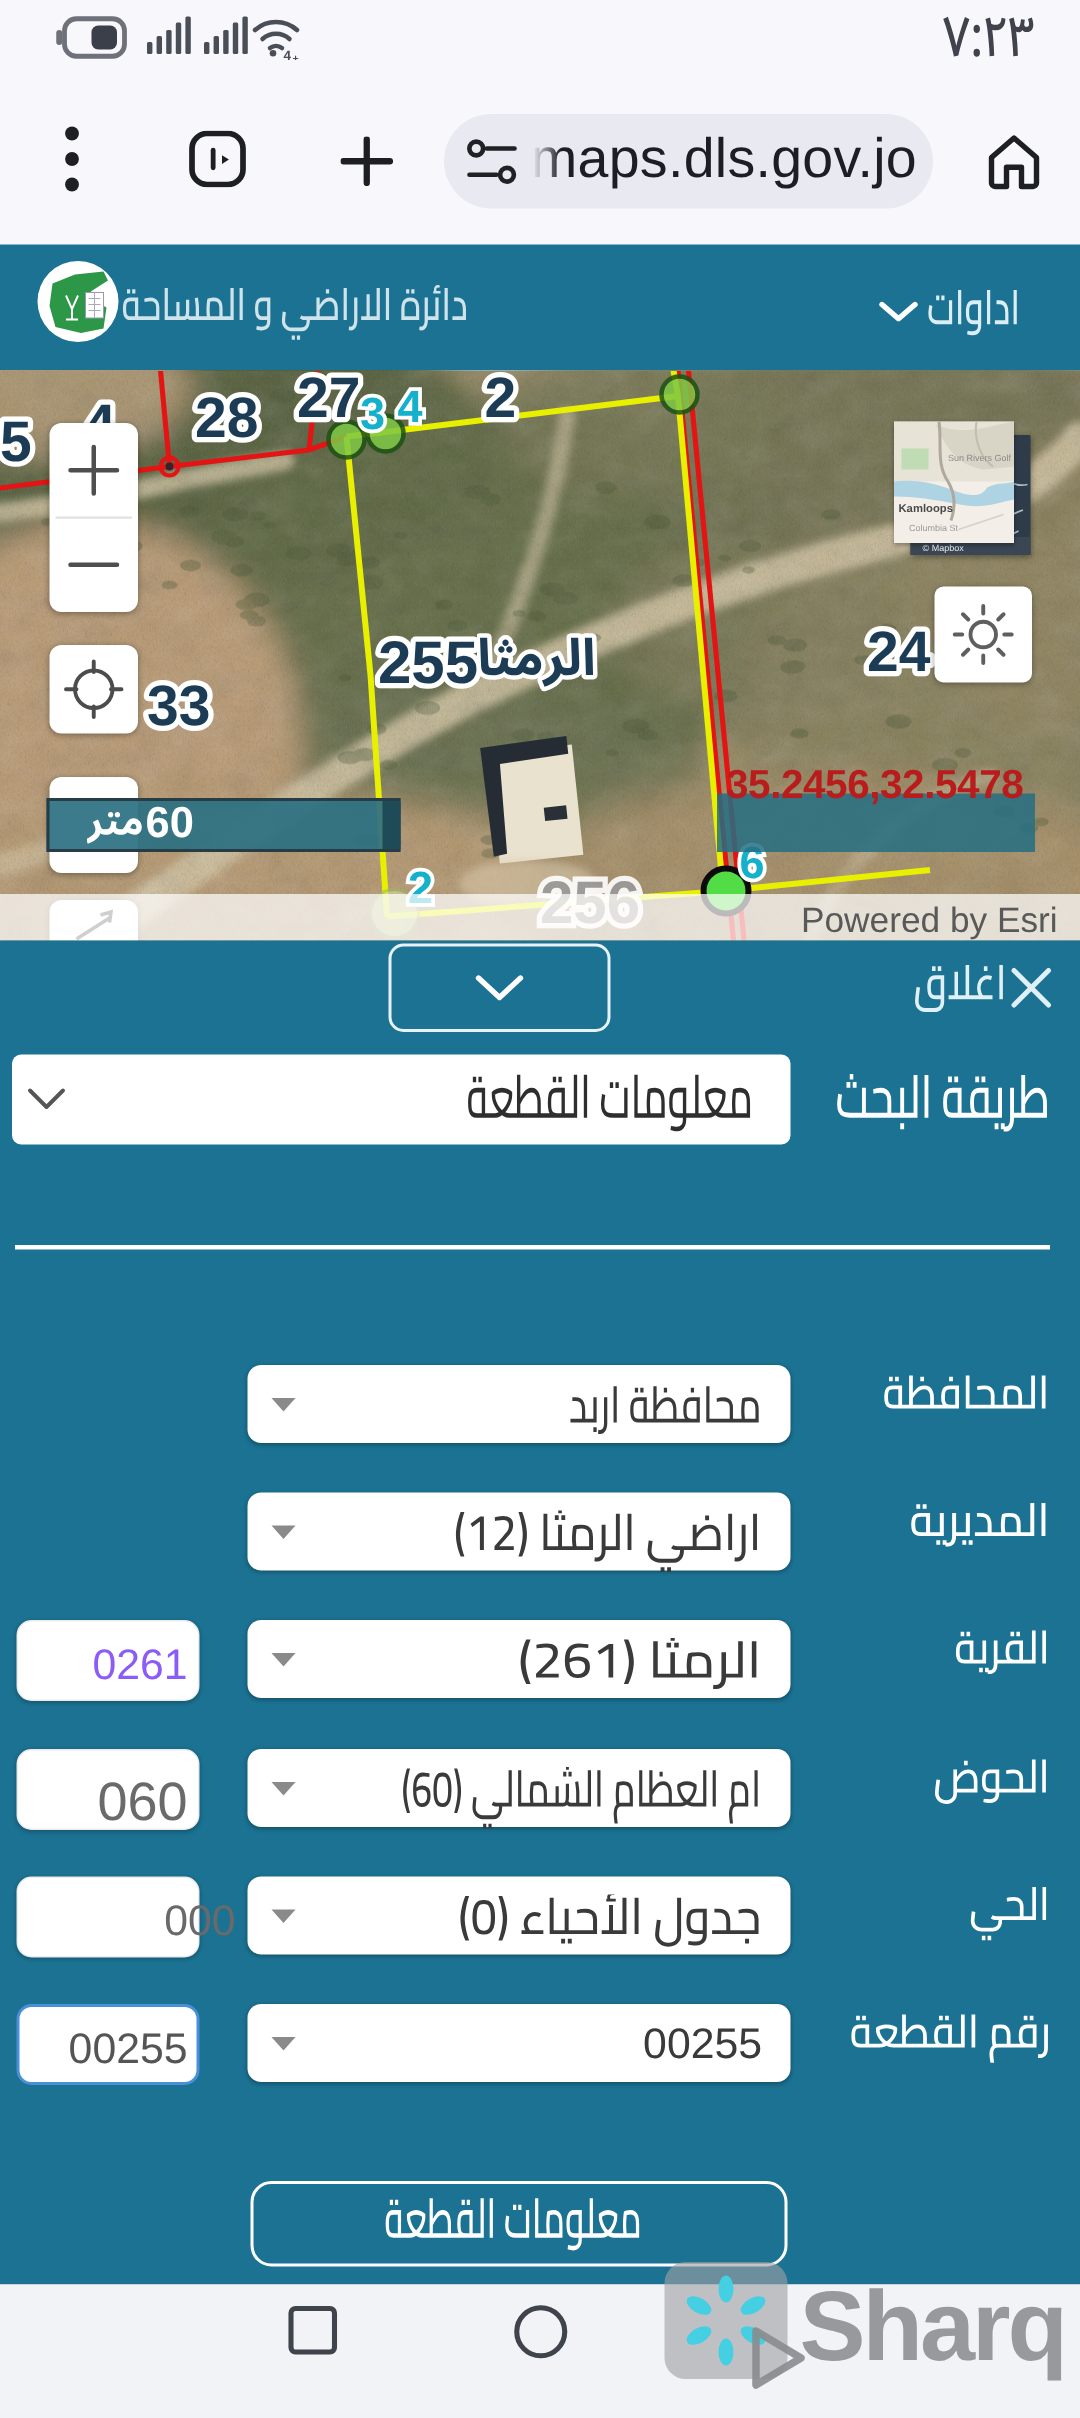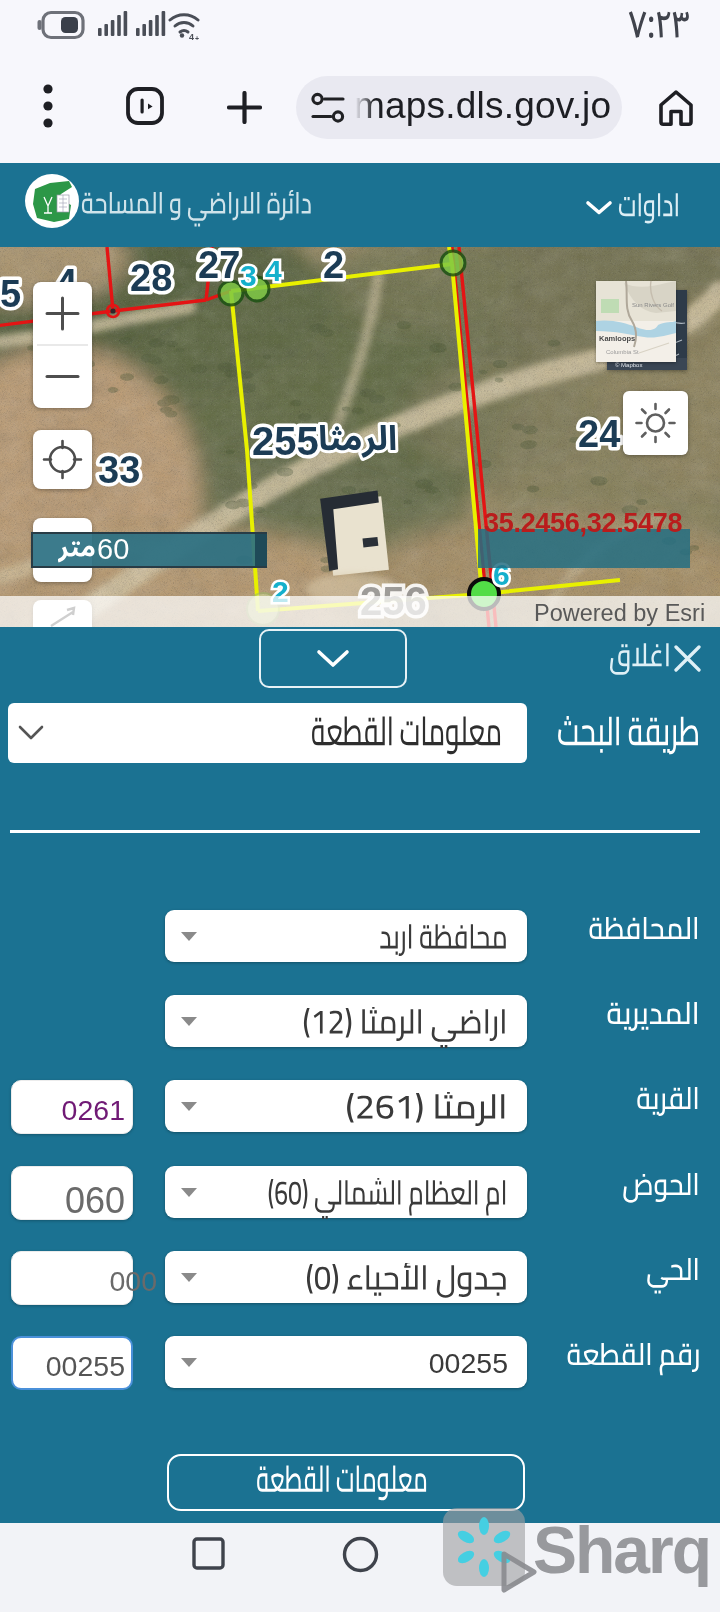--- a/index.html
+++ b/index.html
@@ -327,21 +327,21 @@
 
 <div class="abs" style="left:33px;top:518px;width:59px;height:64px;background:#fff;border-radius:8px;box-shadow:0 1px 4px rgba(0,0,0,0.35);"></div>
 
 <div class="abs" style="left:33px;top:600px;width:59px;height:27px;background:#fff;border-radius:8px 8px 0 0;box-shadow:0 1px 4px rgba(0,0,0,0.35);"></div>
 <svg class="abs" style="left:33px;top:600px" width="59" height="27" viewBox="0 0 59 27">
     <path d="M18 26 L40 12 M34 10 l7 -2 -1 7" fill="none" stroke="#555" stroke-width="2.4"></path>
   </svg>
 
 <div class="abs" style="left:31px;top:532px;width:236px;height:36px;background:rgba(43,112,130,0.92);border:2px solid #283c46;box-sizing:border-box;"></div>
 <div class="abs" style="left:255px;top:534px;width:12px;height:32px;background:#1f4a58;"></div>
-<div class="abs" style="left:97px;top:533px;width:44px;height:45px;font-size:29px;font-weight:normal;color:#fff;">60</div>
+<div class="abs" style="left:97px;top:533px;width:44px;height:45px;font-size:29px;font-weight:bold;color:#fff;">60</div>
 
 <svg style="position:absolute;left:58px;top:536px;" width="38" height="34" viewBox="0 -20.3 37.5 33.8">
     <g transform="scale(1.0000 1)">
       <path d="M0.416 6.005999999999999 -0.9099999999999999 2.782Q0.46799999999999997 2.314 1.625 1.69Q2.782 1.066 3.64 0.31200000000000006Q4.498 -0.442 4.966 -1.339Q5.434 -2.2359999999999998 5.434 -3.276Q5.434 -4.367999999999999 4.9399999999999995 -5.667999999999999Q4.446 -6.968 3.7439999999999998 -8.32L7.1499999999999995 -9.958Q7.617999999999999 -9.152 7.968999999999999 -8.229Q8.32 -7.306 8.554 -6.577999999999999Q8.788 -5.85 8.866 -5.59Q9.23 -4.342 9.867 -3.9259999999999997Q10.504 -3.51 11.934 -3.51Q12.921999999999999 -3.51 13.350999999999999 -3.003Q13.78 -2.496 13.78 -1.742Q13.78 -0.9359999999999999 13.233999999999998 -0.40299999999999997Q12.687999999999999 0.13 11.674 0.13Q10.607999999999999 0.13 9.802 -0.182Q8.996 -0.494 8.515 -1.092Q8.033999999999999 -1.69 7.904 -2.496L8.866 -1.95Q8.709999999999999 -0.572 7.968999999999999 0.663Q7.228 1.898 6.058 2.9379999999999997Q4.888 3.9779999999999998 3.432 4.757999999999999Q1.976 5.537999999999999 0.416 6.005999999999999Z M11.7 0.13 11.959999999999999 -3.51Q12.895999999999999 -3.51 13.572 -3.6919999999999997Q14.248 -3.8739999999999997 14.716 -4.433Q15.184 -4.992 15.509 -6.084Q15.834 -7.175999999999999 16.094 -8.996L19.5 -8.424Q19.448 -8.033999999999999 19.357 -7.513999999999999Q19.266 -6.994 19.201 -6.461Q19.136 -5.928 19.136 -5.46Q19.136 -4.992 19.317999999999998 -4.628Q19.5 -4.264 19.903 -4.017Q20.305999999999997 -3.77 20.968999999999998 -3.6399999999999997Q21.631999999999998 -3.51 22.594 -3.51Q23.582 -3.51 23.997999999999998 -3.003Q24.413999999999998 -2.496 24.413999999999998 -1.742Q24.413999999999998 -0.9359999999999999 23.881 -0.40299999999999997Q23.348 0.13 22.334 0.13Q21.164 0.13 20.215 -0.05199999999999999Q19.266 -0.23399999999999999 18.576999999999998 -0.6629999999999999Q17.887999999999998 -1.0919999999999999 17.459 -1.807Q17.03 -2.522 16.926 -3.562H18.174Q17.706 -2.314 16.991 -1.573Q16.276 -0.832 15.392 -0.46799999999999997Q14.508 -0.104 13.559 0.013000000000000005Q12.61 0.13 11.7 0.13ZM20.046 -11.336Q19.291999999999998 -11.336 18.759 -11.869Q18.226 -12.402 18.226 -13.129999999999999Q18.226 -13.883999999999999 18.759 -14.43Q19.291999999999998 -14.975999999999999 20.046 -14.975999999999999Q20.774 -14.975999999999999 21.294 -14.43Q21.814 -13.883999999999999 21.814 -13.129999999999999Q21.814 -12.402 21.294 -11.869Q20.774 -11.336 20.046 -11.336ZM15.547999999999998 -11.362Q14.793999999999999 -11.362 14.261 -11.895Q13.728 -12.427999999999999 13.728 -13.155999999999999Q13.728 -13.91 14.261 -14.456Q14.793999999999999 -15.001999999999999 15.547999999999998 -15.001999999999999Q16.276 -15.001999999999999 16.796 -14.456Q17.316 -13.91 17.316 -13.155999999999999Q17.316 -12.427999999999999 16.796 -11.895Q16.276 -11.362 15.547999999999998 -11.362Z M22.334 0.13 22.594 -3.51Q23.192 -3.51 23.621000000000002 -3.8089999999999997Q24.05 -4.108 24.518 -4.8229999999999995Q24.986 -5.537999999999999 25.61 -6.76Q26.39 -8.32 27.235 -9.204Q28.08 -10.088 28.976999999999997 -10.465Q29.874 -10.841999999999999 30.784 -10.841999999999999Q31.927999999999997 -10.841999999999999 32.916 -10.347999999999999Q33.903999999999996 -9.854 34.632 -9.009Q35.36 -8.164 35.763 -7.084999999999999Q36.166 -6.005999999999999 36.166 -4.862Q36.166 -3.484 35.580999999999996 -2.379Q34.995999999999995 -1.274 33.968999999999994 -0.637Q32.942 0.0 31.616 0.0Q30.497999999999998 0.0 29.016 -0.38999999999999996Q27.534 -0.7799999999999999 25.896 -2.028L27.222 -5.1739999999999995Q28.392 -4.367999999999999 29.418999999999997 -4.004Q30.445999999999998 -3.6399999999999997 31.122 -3.6399999999999997Q31.642 -3.6399999999999997 31.979999999999997 -3.7439999999999998Q32.318 -3.848 32.474 -4.082Q32.629999999999995 -4.316 32.629999999999995 -4.7059999999999995Q32.629999999999995 -5.252 32.37 -5.824Q32.11 -6.396 31.680999999999997 -6.7989999999999995Q31.252 -7.202 30.68 -7.202Q30.134 -7.202 29.756999999999998 -6.7989999999999995Q29.38 -6.396 29.028999999999996 -5.654999999999999Q28.677999999999997 -4.914 28.183999999999997 -3.9259999999999997Q27.586 -2.73 27.014 -1.9369999999999998Q26.442 -1.144 25.805 -0.689Q25.168 -0.23399999999999999 24.323 -0.05199999999999999Q23.477999999999998 0.13 22.334 0.13Z" fill="#ffffff"></path>
     </g>
   </svg>
 
 <div class="abs" style="left:478px;top:529px;width:212px;height:39px;background:rgba(37,110,130,0.85);"></div>
 <div class="abs" style="left:484px;top:508px;width:205px;height:34px;font-size:27px;font-weight:bold;color:#b91c1c;letter-spacing:-0.3px;">35.2456,32.5478</div>
 
@@ -467,21 +467,21 @@
     <path d="M1 1 L9 10 L17 1 Z" fill="#8a8a8a"></path>
   </svg>
 
 <svg style="position:absolute;left:345px;top:1092px;" width="163" height="44" viewBox="0 -26.5 163.0 44.2">
     <g transform="scale(1.0523 1)">
       <path d="M5.198447265625 4.25Q4.622236083984375 3.106521728515625 3.99502490234375 1.4834658203125Q3.367813720703125 -0.13959008789062502 2.8417081298828126 -2.091012451171875Q2.3156025390625 -4.0424348144531255 1.977391357421875 -6.124484497070313Q1.63918017578125 -8.2065341796875 1.63918017578125 -10.234Q1.63918017578125 -12.261465820312502 1.977391357421875 -14.427621093750002Q2.3156025390625 -16.593776367187502 2.8417081298828126 -18.648987548828124Q3.367813720703125 -20.70419873046875 3.99502490234375 -22.479360229492187Q4.622236083984375 -24.254521728515627 5.198447265625 -25.500000000000004H7.977416015625001Q7.472782470703126 -24.113155273437503 6.901937744140626 -22.248521728515627Q6.331093017578126 -20.38388818359375 5.859565063476563 -18.294677001953126Q5.388037109375 -16.2054658203125 5.08561474609375 -14.126993774414064Q4.7831923828125005 -12.048521728515626 4.7831923828125005 -10.234Q4.7831923828125005 -8.453478271484375 5.08561474609375 -6.443900634765625Q5.388037109375 -4.434322998046875 5.859565063476563 -2.4632174072265625Q6.331093017578126 -0.49211181640625 6.901937744140626 1.2365217285156251Q7.472782470703126 2.9651552734375004 7.977416015625001 4.25Z M11.44549072265625 0.0V-2.4980371093750002L17.721242431640626 -9.058322998046876Q19.125975341796874 -10.525689453125 20.150447387695312 -11.693322998046876Q21.17491943359375 -12.86095654296875 21.720708251953127 -13.984751586914063Q22.266497070312504 -15.108546630859376 22.266497070312504 -16.379080810546878Q22.266497070312504 -18.521105712890627 21.094379028320315 -19.32190698242188Q19.922260986328126 -20.122708251953128 17.5529814453125 -20.122708251953128Q16.674347900390625 -20.122708251953128 15.595291992187502 -20.0054970703125Q14.516236083984376 -19.888285888671877 13.522180175781251 -19.73707470703125Q12.528124267578125 -19.585863525390625 11.821279541015626 -19.419441162109376L11.610124267578126 -21.851267089843752Q12.327701904296877 -22.0588447265625 13.388857177734376 -22.267316772460937Q14.450012451171876 -22.475788818359376 15.699956542968751 -22.63147204589844Q16.949900634765626 -22.787155273437502 18.150633544921874 -22.787155273437502Q21.734944091796876 -22.787155273437502 23.542304321289066 -21.343950317382813Q25.349664550781252 -19.900745361328127 25.349664550781252 -16.728012451171875Q25.349664550781252 -15.047701904296876 24.82713659667969 -13.717229858398438Q24.304608642578128 -12.3867578125 23.267608642578125 -11.117124267578125Q22.230608642578126 -9.84749072265625 20.618298095703125 -8.29780126953125L14.925912841796876 -2.57677001953125H25.85788818359375V0.0Z M37.87242236328125 0.345366455078125Q35.06474536132813 0.345366455078125 33.26811804199219 -1.04326708984375Q31.471490722656252 -2.431900634765625 30.61522985839844 -5.046322998046875Q29.758968994140627 -7.660745361328125 29.758968994140627 -11.30411181640625Q29.758968994140627 -14.3891552734375 30.377229858398437 -16.572310546875002Q30.99549072265625 -18.7554658203125 32.15864599609375 -20.12888818359375Q33.32180126953125 -21.502310546875 34.95916772460937 -22.142944091796878Q36.5965341796875 -22.78357763671875 38.6025341796875 -22.78357763671875Q39.6565341796875 -22.78357763671875 40.82416149902343 -22.67710559082031Q41.991788818359375 -22.570633544921876 43.06278259277344 -22.42837268066406Q44.1337763671875 -22.28611181640625 44.8620869140625 -22.14295654296875L44.5757763671875 -19.7844970703125Q43.92083227539062 -19.85607470703125 42.908888183593746 -19.942863525390628Q41.896944091796875 -20.02965234375 40.78568322753907 -20.09944116210938Q39.67442236328125 -20.169229980468753 38.62042236328125 -20.169229980468753Q35.810919189453124 -20.169229980468753 34.33190051269531 -18.268782714843752Q32.8528818359375 -16.36833544921875 32.81530419921875 -12.83228564453125Q33.1248818359375 -12.905652099609377 33.70914892578125 -13.104285644531252Q34.293416015625 -13.302919189453126 35.07005578613281 -13.532869506835938Q35.846695556640626 -13.76281982421875 36.66896887207031 -13.925664550781251Q37.4912421875 -14.088509277343752 38.24640991210938 -14.088509277343752Q41.96135400390625 -14.088509277343752 43.8617763671875 -12.381354003906251Q45.762198730468754 -10.674198730468751 45.762198730468754 -7.0791552734375Q45.762198730468754 -4.6848447265625 44.83614904785156 -3.0179503173828124Q43.91009936523437 -1.351055908203125 42.1501552734375 -0.5028447265625Q40.39021118164062 0.345366455078125 37.87242236328125 0.345366455078125ZM37.87242236328125 -2.2600371093750002Q40.23813671875 -2.2600371093750002 41.4970498046875 -3.508211059570313Q42.755962890625 -4.7563850097656255 42.755962890625 -7.082732910156251Q42.755962890625 -9.319602539062501 41.49526098632813 -10.40224853515625Q40.234559082031254 -11.484894531250001 38.0048447265625 -11.484894531250001Q37.11188818359375 -11.484894531250001 36.12498132324219 -11.2880498046875Q35.13807446289063 -11.091205078125 34.25406201171875 -10.81293798828125Q33.370049560546875 -10.5346708984375 32.78130419921875 -10.271614990234376Q32.81351538085938 -7.998956542968751 33.30383837890625 -6.1772484130859375Q33.79416137695313 -4.355540283203125 34.91080737304688 -3.307788696289063Q36.02745336914063 -2.2600371093750002 37.87242236328125 -2.2600371093750002Z M57.572782714843754 0.0V-19.136733154296877L51.914447265625 -15.430695800781251L50.61530444335938 -17.685366455078125L57.79823608398438 -22.438211181640625H60.555739013671875V0.0Z M70.1168818359375 4.241055908203125H67.3379130859375Q67.84254663085937 2.9508447265625004 68.41339135742187 1.2150559082031251Q68.98423608398437 -0.52073291015625 69.45576403808593 -2.4972049560546874Q69.9272919921875 -4.473677001953125 70.22971435546876 -6.487726684570314Q70.53213671875 -8.501776367187501 70.53213671875 -10.2840869140625Q70.53213671875 -12.09681982421875 70.22971435546876 -14.17081982421875Q69.9272919921875 -16.24481982421875 69.45576403808593 -18.32866455078125Q68.98423608398437 -20.41250927734375 68.41339135742187 -22.269987548828126Q67.84254663085937 -24.1274658203125 67.3379130859375 -25.508944091796877H70.1168818359375Q70.69309301757812 -24.268832275390626 71.32030419921875 -22.500826049804687Q71.94751538085937 -20.73281982421875 72.47362097167968 -18.684763916015626Q72.9997265625 -16.6367080078125 73.33793774414062 -14.47413037109375Q73.67614892578125 -12.311552734375 73.67614892578125 -10.2840869140625Q73.67614892578125 -8.25662109375 73.33793774414062 -6.170993774414063Q72.9997265625 -4.085366455078125 72.47362097167968 -2.126788818359375Q71.94751538085937 -0.168211181640625 71.32030419921875 1.462Q70.69309301757812 3.092211181640625 70.1168818359375 4.241055908203125Z M88.90633520507814 0.0V-2.623291748046875H93.01677001953126V0.0ZM86.02537890625001 0.0V-24.329701904296876H88.90633520507814V0.0ZM93.01677001953126 0.0V-2.623291748046875Q93.21898120117189 -2.623291748046875 93.35408679199219 -2.531136474609375Q93.4891923828125 -2.4389812011718752 93.5580867919922 -2.271670654296875Q93.62698120117189 -2.104360107421875 93.66187561035157 -1.8645775146484378Q93.69677001953126 -1.6247949218750002 93.69677001953126 -1.32775146484375Q93.69677001953126 -1.0307080078125002 93.66187561035157 -0.7748198242187501Q93.62698120117189 -0.5189316406250001 93.5580867919922 -0.35162109375000006Q93.4891923828125 -0.184310546875 93.35421456473215 -0.0921552734375Q93.21923674665179 0.0 93.01677001953126 0.0Z M99.84708032226563 0.0V-2.623291748046875H103.59599951171876V0.0ZM103.59599951171876 0.0V-2.623291748046875Q103.79821069335938 -2.623291748046875 103.93331628417968 -2.531136474609375Q104.068421875 -2.4389812011718752 104.13731628417969 -2.271670654296875Q104.20621069335938 -2.104360107421875 104.24110510253907 -1.8645775146484378Q104.27599951171875 -1.6247949218750002 104.27599951171875 -1.32775146484375Q104.27599951171875 -1.0307080078125002 104.24110510253907 -0.7748198242187501Q104.20621069335938 -0.5189316406250001 104.13731628417969 -0.35162109375000006Q104.068421875 -0.184310546875 103.93344405691964 -0.0921552734375Q103.79846623883928 0.0 103.59599951171876 0.0ZM93.024 0.0Q92.82153327287946 0.0 92.6865554547991 -0.0921552734375Q92.55157763671875 -0.184310546875 92.48268322753907 -0.35162109375000006Q92.41378881835938 -0.5189316406250001 92.37889440917968 -0.7748198242187501Q92.344 -1.0307080078125002 92.344 -1.32775146484375Q92.344 -1.7339501953125 92.39678881835937 -2.0130992431640626Q92.44957763671876 -2.292248291015625 92.60257763671876 -2.4577700195312504Q92.75557763671875 -2.623291748046875 93.024 -2.623291748046875ZM93.024 0.0V-2.623291748046875H98.35468286132813L96.93391284179688 -1.4709316406250001V-17.008944091796877H99.84708032226563V0.0ZM97.06453393554688 -24.662484375000002V-27.62582592773438H99.71824804687499V-24.662484375000002ZM94.49847192382812 -20.077888183593753V-23.250583740234376H97.38838476562499V-20.077888183593753ZM99.365763671875 -20.077888183593753V-23.250583740234376H102.25567651367187V-20.077888183593753Z M103.59621118164064 0.0V-2.623291748046875H122.06362744140627L120.07731689453126 -1.179204833984375V-8.344310546875Q120.07731689453126 -10.650968994140626 119.5520994873047 -11.965354125976564Q119.02688208007814 -13.279739257812501 117.76081372070314 -13.837167846679689Q116.49474536132814 -14.394596435546877 114.31693164062501 -14.394596435546877Q112.89250927734376 -14.394596435546877 111.49134777832032 -14.193279663085939Q110.09018627929689 -13.991962890625 109.30997509765626 -13.655540527343751L111.07791284179689 -15.427068359375001Q110.8739128417969 -14.618223632812501 110.67170166015626 -13.383484497070313Q110.46949047851564 -12.148745361328126 110.33527929687502 -10.732372680664064Q110.20106811523439 -9.316 110.20106811523439 -7.907677001953125Q110.20106811523439 -6.481453369140626 110.33438488769534 -5.101763916015625Q110.46770166015627 -3.722074462890625 110.63591284179688 -2.7065465087890628Q110.80412402343751 -1.6910185546875 110.90433520507814 -1.2901738281250001L108.13968945312502 -0.5081987304687501Q108.00190063476563 -0.95735400390625 107.81311181640626 -2.04535400390625Q107.62432299804689 -3.13335400390625 107.47221740722658 -4.6579875488281255Q107.32011181640627 -6.182621093750001 107.32011181640627 -7.907677001953125Q107.32011181640627 -9.5754658203125 107.47400622558595 -11.156465820312501Q107.62790063476564 -12.7374658203125 107.85068945312501 -14.028571411132813Q108.07347827148439 -15.319677001953126 108.27747827148438 -16.09988818359375Q109.0326335449219 -16.405888183593753 110.6789440917969 -16.71188818359375Q112.3252546386719 -17.01788818359375 114.31693164062501 -17.01788818359375Q117.19797509765627 -17.01788818359375 119.13418005371096 -16.167888183593753Q121.07038500976564 -15.317888183593752 122.03043469238284 -13.428204956054689Q122.99048437500002 -11.538521728515626 122.99048437500002 -8.338944091796876V0.0ZM103.59800000000001 0.0Q103.39578881835939 0.0 103.26068322753908 -0.0921552734375Q103.12557763671876 -0.184310546875 103.05668322753908 -0.35162109375000006Q102.98778881835939 -0.5189316406250001 102.95289440917969 -0.7748198242187501Q102.918 -1.0307080078125002 102.918 -1.32775146484375Q102.918 -1.7339501953125 102.97078881835938 -2.0130992431640626Q103.02357763671877 -2.292248291015625 103.17657763671878 -2.4577700195312504Q103.32957763671877 -2.623291748046875 103.59800000000001 -2.623291748046875Z M131.6568444824219 0.0V-2.623291748046875H136.0142109375V0.0ZM125.96816137695313 7.642794921875001Q125.52973901367189 7.642794921875001 125.03316137695313 7.592689331054688Q124.53658374023438 7.542583740234376 124.04985083007813 7.5067949218750005L124.33975146484376 4.890658447265626Q124.82469555664063 4.92286962890625 125.24342846679689 4.971186401367188Q125.66216137695314 5.0195031738281255 125.96100610351563 5.0195031738281255Q127.52322973632813 5.0195031738281255 128.4823974609375 3.8348634033203126Q129.4415651855469 2.6502236328125 129.4415651855469 0.538633544921875V-17.008944091796877H132.35473266601562V0.538633544921875Q132.35473266601562 2.6466210937500003 131.5369500732422 4.258031005859376Q130.71916748046877 5.869440917968751 129.2876022949219 6.756117919921875Q127.85603710937501 7.642794921875001 125.96816137695313 7.642794921875001ZM136.0142109375 0.0V-2.623291748046875Q136.21642211914065 -2.623291748046875 136.35152770996095 -2.531136474609375Q136.48663330078125 -2.4389812011718752 136.55552770996093 -2.271670654296875Q136.62442211914063 -2.104360107421875 136.65931652832032 -1.8645775146484378Q136.6942109375 -1.6247949218750002 136.6942109375 -1.32775146484375Q136.6942109375 -1.0307080078125002 136.65931652832032 -0.7748198242187501Q136.62442211914063 -0.5189316406250001 136.55552770996093 -0.35162109375000006Q136.48663330078125 -0.184310546875 136.35152770996095 -0.0921552734375Q136.21642211914065 0.0 136.0142109375 0.0Z M140.0782236328125 0.0V-24.329701904296876H142.99139111328125V0.0ZM136.0 0.0V-2.623291748046875H140.0782236328125V0.0ZM136.0 0.0Q135.79778881835938 0.0 135.66268322753905 -0.0921552734375Q135.52757763671875 -0.184310546875 135.45868322753904 -0.35162109375000006Q135.38978881835936 -0.5189316406250001 135.35489440917968 -0.7748198242187501Q135.32 -1.0307080078125002 135.32 -1.32775146484375Q135.32 -1.7339501953125 135.37278881835937 -2.0130992431640626Q135.42557763671874 -2.292248291015625 135.57857763671876 -2.4577700195312504Q135.73157763671875 -2.623291748046875 136.0 -2.623291748046875Z M148.78937890625 0.0V-24.329701904296876H151.67033520507812V0.0Z" fill="#3a3a3a"></path>
     </g>
   </svg>
 
 <div class="abs" style="left:11px;top:1080px;width:122px;height:54px;background:#fff;border-radius:10px;border:1px solid #ececec;box-sizing:border-box;box-shadow:0 1px 3px rgba(0,0,0,0.25);"></div>
-<div class="abs" style="left:11px;top:1094px;width:114px;height:32px;font-size:28.5px;color:#701a75;text-align:right;">0261</div>
+<div class="abs" style="left:11px;top:1094px;width:114px;height:32px;font-size:28.5px;color:#8b5cf6;text-align:right;">0261</div>
 
 <svg style="position:absolute;left:622px;top:1171px;" width="78" height="40" viewBox="0 -24.2 78.0 40.3">
     <g transform="scale(0.8487 1)">
       <path d="M10.127350341796875 7.688Q7.616301147460938 7.688 5.593112182617188 6.766139770507812Q3.5699232177734377 5.8442795410156245 2.404961608886719 4.1996220703125Q1.24 2.554964599609375 1.24 0.44530712890625Q1.24 -0.2024271240234375 1.3452342529296875 -1.2588641357421875Q1.450468505859375 -2.3153011474609375 1.6193356323242187 -3.616472412109375Q1.7882027587890625 -4.917643676757812 2.00193701171875 -6.259612182617188Q2.2156712646484373 -7.601580688476562 2.4016712646484373 -8.8203779296875L5.258938842773437 -8.3961259765625Q4.92120458984375 -6.27018896484375 4.664236083984376 -4.48281494140625Q4.407267578125 -2.69544091796875 4.2710333251953125 -1.4334340209960936Q4.134799072265625 -0.1714271240234375 4.134799072265625 0.438775634765625Q4.134799072265625 1.8059921875 4.877945739746094 2.854240234375Q5.621092407226563 3.90248828125 6.976878845214844 4.503697937011719Q8.332665283203125 5.104907592773437 10.127350341796875 5.104907592773437Q11.944895629882813 5.104907592773437 13.20115057373047 4.5387678222656245Q14.457405517578126 3.9726280517578125 15.108356323242187 2.9708800048828126Q15.75930712890625 1.9691319580078124 15.75930712890625 0.6345728759765625V-15.516328735351562H18.654106201171874V0.6345728759765625Q18.654106201171874 2.82743310546875 17.512808959960935 4.411723449707031Q16.37151171875 5.996013793945313 14.446221374511719 6.842006896972656Q12.520931030273438 7.688 10.127350341796875 7.688ZM18.637777465820314 0.0 18.654106201171874 -2.5830924072265624H34.54389562988281L31.962460693359375 -0.29050390625V-7.363230346679687Q31.962460693359375 -9.260712646484375 31.43955517578125 -10.486796325683594Q30.916649658203124 -11.712880004882813 29.90103448486328 -12.323058166503905Q28.88541931152344 -12.933236328125 27.374657470703124 -12.933236328125Q26.01718896484375 -12.933236328125 24.848157470703125 -12.462508972167969Q23.6791259765625 -11.991781616210938 22.677328735351562 -11.233889892578125Q21.675531494140625 -10.475998168945312 20.818132873535156 -9.571270812988281Q19.960734252929687 -8.66654345703125 19.255898620605468 -7.769176330566406Q18.55106298828125 -6.871809204101562 17.991454711914063 -6.166998168945312L17.146265747070313 -8.583537475585937Q18.038832641601562 -9.684964599609375 18.87831884765625 -10.714545288085937Q19.717805053710936 -11.7441259765625 20.590703674316405 -12.616220458984376Q21.463602294921873 -13.48831494140625 22.4825078125 -14.13115057373047Q23.501413330078126 -14.773986206054687 24.72181884765625 -15.145157470703126Q25.942224365234374 -15.516328735351562 27.492224365234375 -15.516328735351562Q29.657301147460938 -15.516328735351562 31.07923126220703 -14.785391723632813Q32.50116137695313 -14.054454711914062 33.32595172119141 -12.833220458984375Q34.15074206542969 -11.611986206054688 34.4901337890625 -10.184328735351563Q34.82952551269531 -8.756671264648437 34.82952551269531 -7.363230346679687V0.0ZM24.19618115234375 -18.294923217773437V-21.290665283203126H27.09751171875V-18.294923217773437Z M52.08356091308593 0.0V-2.5830924072265624H55.40870068359375V0.0ZM44.458972412109375 7.0861337890625Q43.351112182617186 7.0861337890625 42.118447814941405 6.9156337890625Q40.885783447265624 6.7451337890625 39.44184643554687 6.438399536132812L39.87916137695312 4.109838623046875Q41.49930114746093 4.32030712890625 42.59490252685546 4.411674255371094Q43.69050390625 4.503041381835938 44.458972412109375 4.503041381835938Q46.934 4.503041381835938 48.06138092041016 3.573894714355469Q49.18876184082031 2.644748046875 49.18876184082031 0.856594482421875V-13.716376098632812L50.36997839355469 -12.933236328125H45.50327355957031Q43.85549792480469 -12.933236328125 42.932882751464845 -12.535159545898438Q42.010267578124996 -12.137082763671875 41.64153332519531 -11.02032781982422Q41.27279907226562 -9.903572875976563 41.27279907226562 -7.733671264648438Q41.27279907226562 -5.583364135742188 41.63336895751953 -4.476406433105469Q41.99393884277344 -3.36944873046875 42.91492114257812 -2.9762705688476565Q43.83590344238281 -2.5830924072265624 45.50327355957031 -2.5830924072265624H49.18876184082031V0.0H45.50327355957031Q42.82260229492187 0.0 41.26358459472656 -0.8247657470703125Q39.70456689453125 -1.649531494140625 39.04128344726563 -3.3667657470703123Q38.378 -5.084 38.378 -7.733671264648438Q38.378 -10.383342529296876 39.04128344726563 -12.113639770507813Q39.70456689453125 -13.843937011718749 41.26358459472656 -14.680132873535156Q42.82260229492187 -15.516328735351562 45.50327355957031 -15.516328735351562H52.08356091308593V0.8288602294921875Q52.08356091308593 2.8063779296874998 51.15923907470703 4.217731262207032Q50.23491723632812 5.629084594726563 48.52823516845703 6.357609191894531Q46.82155310058594 7.0861337890625 44.458972412109375 7.0861337890625ZM55.40870068359375 0.0V-2.5830924072265624Q55.591434936523434 -2.5830924072265624 55.71380206298828 -2.4925294189453124Q55.83616918945312 -2.4019664306640625 55.89980206298828 -2.236340454101563Q55.963434936523434 -2.0707144775390627 55.99606781005859 -1.8349241333007813Q56.02870068359375 -1.5991337890625 56.02870068359375 -1.305413330078125Q56.02870068359375 -1.01169287109375 55.99606781005859 -0.762035400390625Q55.963434936523434 -0.5123779296875 55.89980206298828 -0.34675195312499996Q55.83616918945312 -0.18112597656249999 55.71380206298828 -0.09056298828124999Q55.591434936523434 0.0 55.40870068359375 0.0Z M70.94121057128906 0.0V-2.5830924072265624H74.26635034179688V0.0ZM55.397 0.0Q55.214265747070314 0.0 55.09189862060547 -0.09056298828124999Q54.969531494140625 -0.18112597656249999 54.90589862060547 -0.34675195312499996Q54.842265747070314 -0.5123779296875 54.80963287353516 -0.762035400390625Q54.777 -1.01169287109375 54.777 -1.305413330078125Q54.777 -1.70519677734375 54.82676574707031 -1.9817843627929688Q54.87653149414062 -2.2583719482421873 55.01603149414062 -2.420732177734375Q55.155531494140625 -2.5830924072265624 55.397 -2.5830924072265624ZM55.397 0.0V-2.5830924072265624H68.97002758789063L68.04641149902343 -1.8014625244140625V-8.947348510742188Q68.04641149902343 -10.916628051757812 66.81703747558593 -11.911065063476562Q65.58766345214843 -12.905502075195312 63.03425793457031 -12.905502075195312Q62.25438391113281 -12.905502075195312 60.81376184082031 -12.77579931640625Q59.37313977050781 -12.646096557617188 57.75792321777344 -12.407893798828125L57.44626574707031 -14.747860229492188Q58.72706298828125 -15.0611259765625 60.21013977050781 -15.288727355957032Q61.69321655273437 -15.516328735351562 63.08982482910156 -15.516328735351562Q65.49807678222656 -15.516328735351562 67.25452459716797 -14.745374023437499Q69.01097241210937 -13.974419311523437 69.97609149169921 -12.510838623046876Q70.94121057128906 -11.047257934570313 70.94121057128906 -8.947348510742188V0.0ZM74.26635034179688 0.0V-2.5830924072265624Q74.44908459472656 -2.5830924072265624 74.57145172119141 -2.4925294189453124Q74.69381884765625 -2.4019664306640625 74.7574517211914 -2.236340454101563Q74.82108459472656 -2.0707144775390627 74.85371746826172 -1.8349241333007813Q74.88635034179687 -1.5991337890625 74.88635034179687 -1.305413330078125Q74.88635034179687 -1.01169287109375 74.85371746826172 -0.762035400390625Q74.82108459472656 -0.5123779296875 74.7574517211914 -0.34675195312499996Q74.69381884765625 -0.18112597656249999 74.57145172119141 -0.09056298828124999Q74.44908459472656 0.0 74.26635034179688 0.0Z M77.96168505859374 0.0V-22.138824829101562H80.85648413085937V0.0ZM74.276 0.0V-2.5830924072265624H77.96168505859374V0.0ZM74.276 0.0Q74.0932657470703 0.0 73.97089862060545 -0.09056298828124999Q73.84853149414062 -0.18112597656249999 73.78489862060546 -0.34675195312499996Q73.7212657470703 -0.5123779296875 73.68863287353514 -0.762035400390625Q73.65599999999999 -1.01169287109375 73.65599999999999 -1.305413330078125Q73.65599999999999 -1.70519677734375 73.7057657470703 -1.9817843627929688Q73.75553149414063 -2.2583719482421873 73.89503149414062 -2.420732177734375Q74.03453149414062 -2.5830924072265624 74.276 -2.5830924072265624Z M86.096748046875 0.0V-22.138824829101562H88.96381286621094V0.0Z" fill="#ffffff"></path>
     </g>
   </svg>
 
 <div class="abs" style="left:165px;top:1166px;width:362px;height:52px;background:#fff;border-radius:9px;box-shadow:0 1px 3px rgba(0,0,0,0.3);"></div>
 <svg class="abs" style="left:180px;top:1187px" width="18" height="11" viewBox="0 0 18 11">
     <path d="M1 1 L9 10 L17 1 Z" fill="#8a8a8a"></path>

